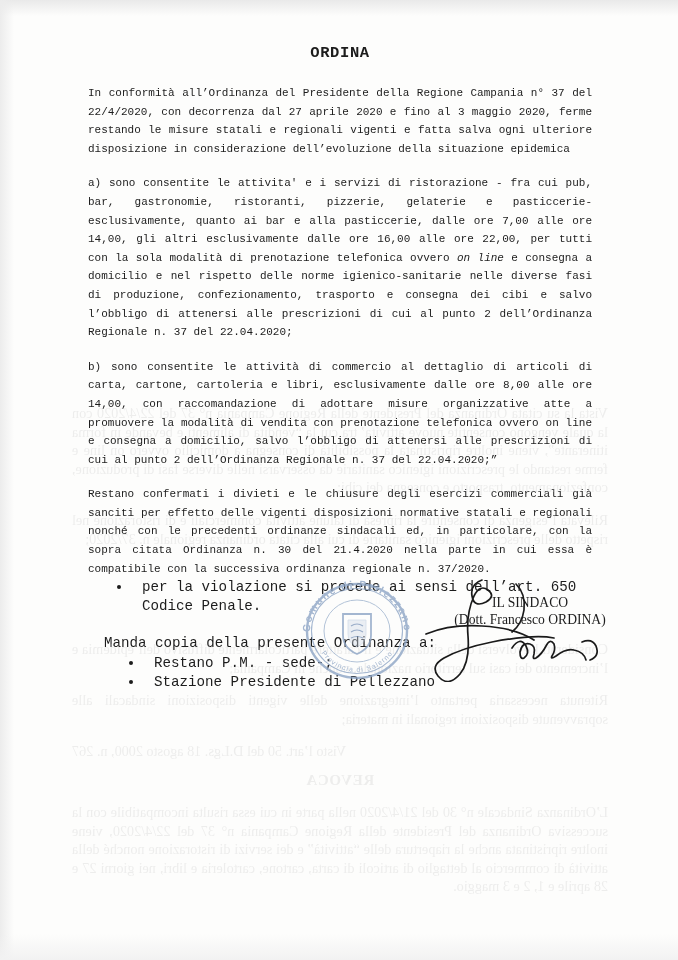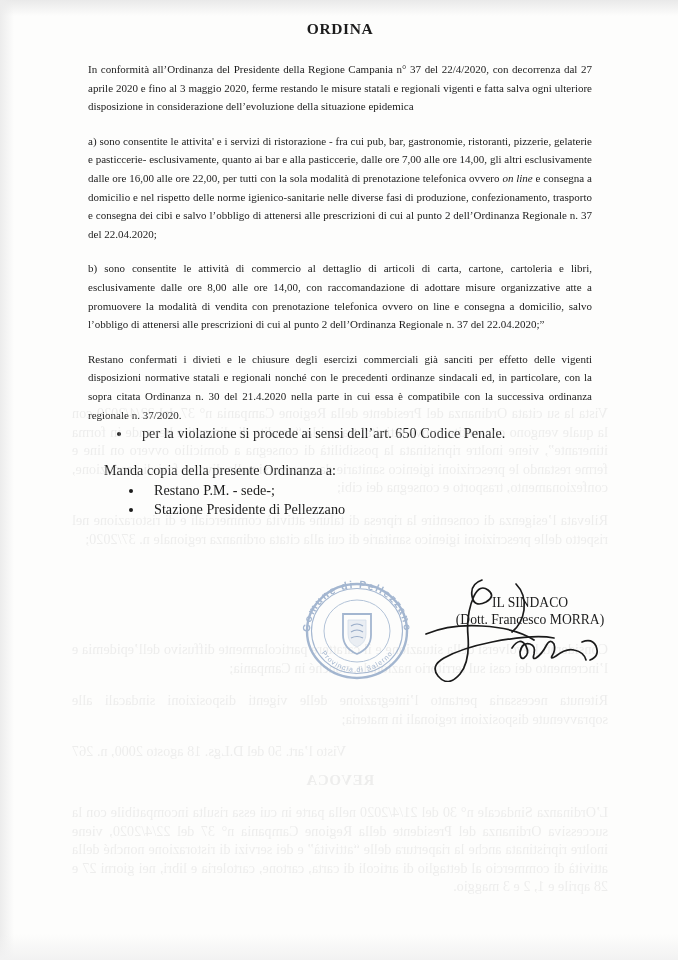--- a/index.html
+++ b/index.html
@@ -35,22 +35,23 @@
     position: absolute;
     bottom: 0; left: 0; right: 0;
     height: 26px;
     background: linear-gradient(to top, #f2f2f2, rgba(253,253,252,0));
     pointer-events: none;
   }
 
   .content {
     position: absolute;
     left: 88px;
-    top: 20px;
+    top: 44px;
     width: 504px;
+    font-family: Liberation Mono, monospace;
   }
 
   h1.heading {
     font-size: 15.5px;
     font-weight: bold;
     text-align: center;
     letter-spacing: 0.6px;
     margin: 0 0 22px 0;
   }
   h2.heading-sub {
@@ -223,21 +224,21 @@
     <text font-family="'Liberation Sans', sans-serif" font-size="10.5" font-weight="bold" fill="#8ba3c4" letter-spacing="1.6">
       <textPath href="#arcTop" startOffset="50%" text-anchor="middle">Comune di Pellezzano</textPath>
     </text>
     <text font-family="'Liberation Sans', sans-serif" font-size="7" fill="#8ba3c4" letter-spacing="1.1">
       <textPath href="#arcBot" startOffset="50%" text-anchor="middle">Provincia di Salerno</textPath>
     </text>
   </svg>
 
   <div class="sig-block">
     <div>IL SINDACO</div>
-    <div>(Dott. Francesco MORRA)</div>
+    <div>(Dott. Francesco ORDINA)</div>
   </div>
 
   <svg class="signature" viewBox="0 0 300 110">
     <g fill="none" stroke="#1a1a1a" stroke-width="1.7" stroke-linecap="round">
       <path d="M 152,8 q -12,4 -10,16 q 2,12 14,6 q 10,-6 2,-12 q -8,-6 -14,6
                q -8,18 -6,40 q 2,26 -8,38 q -12,14 -22,2 q -8,-10 6,-18
                q 18,-10 48,-16 q 42,-8 62,-4"></path>
       <path d="M 186,12 q 10,10 8,26 q -2,14 -12,22"></path>
       <path d="M 96,62 q 24,-10 56,-8 q 34,2 52,14"></path>
       <path d="M 182,76 q 8,-12 14,-2 q 4,8 -2,12 q -4,2 -4,-6 q 2,-10 10,-8

